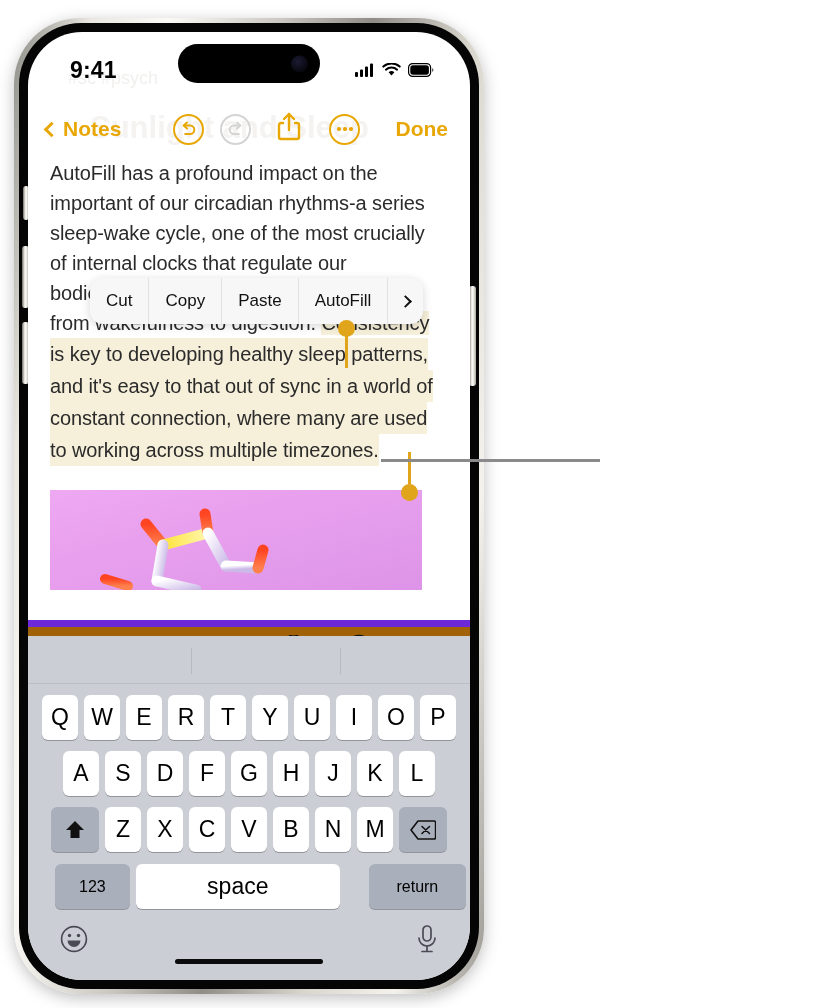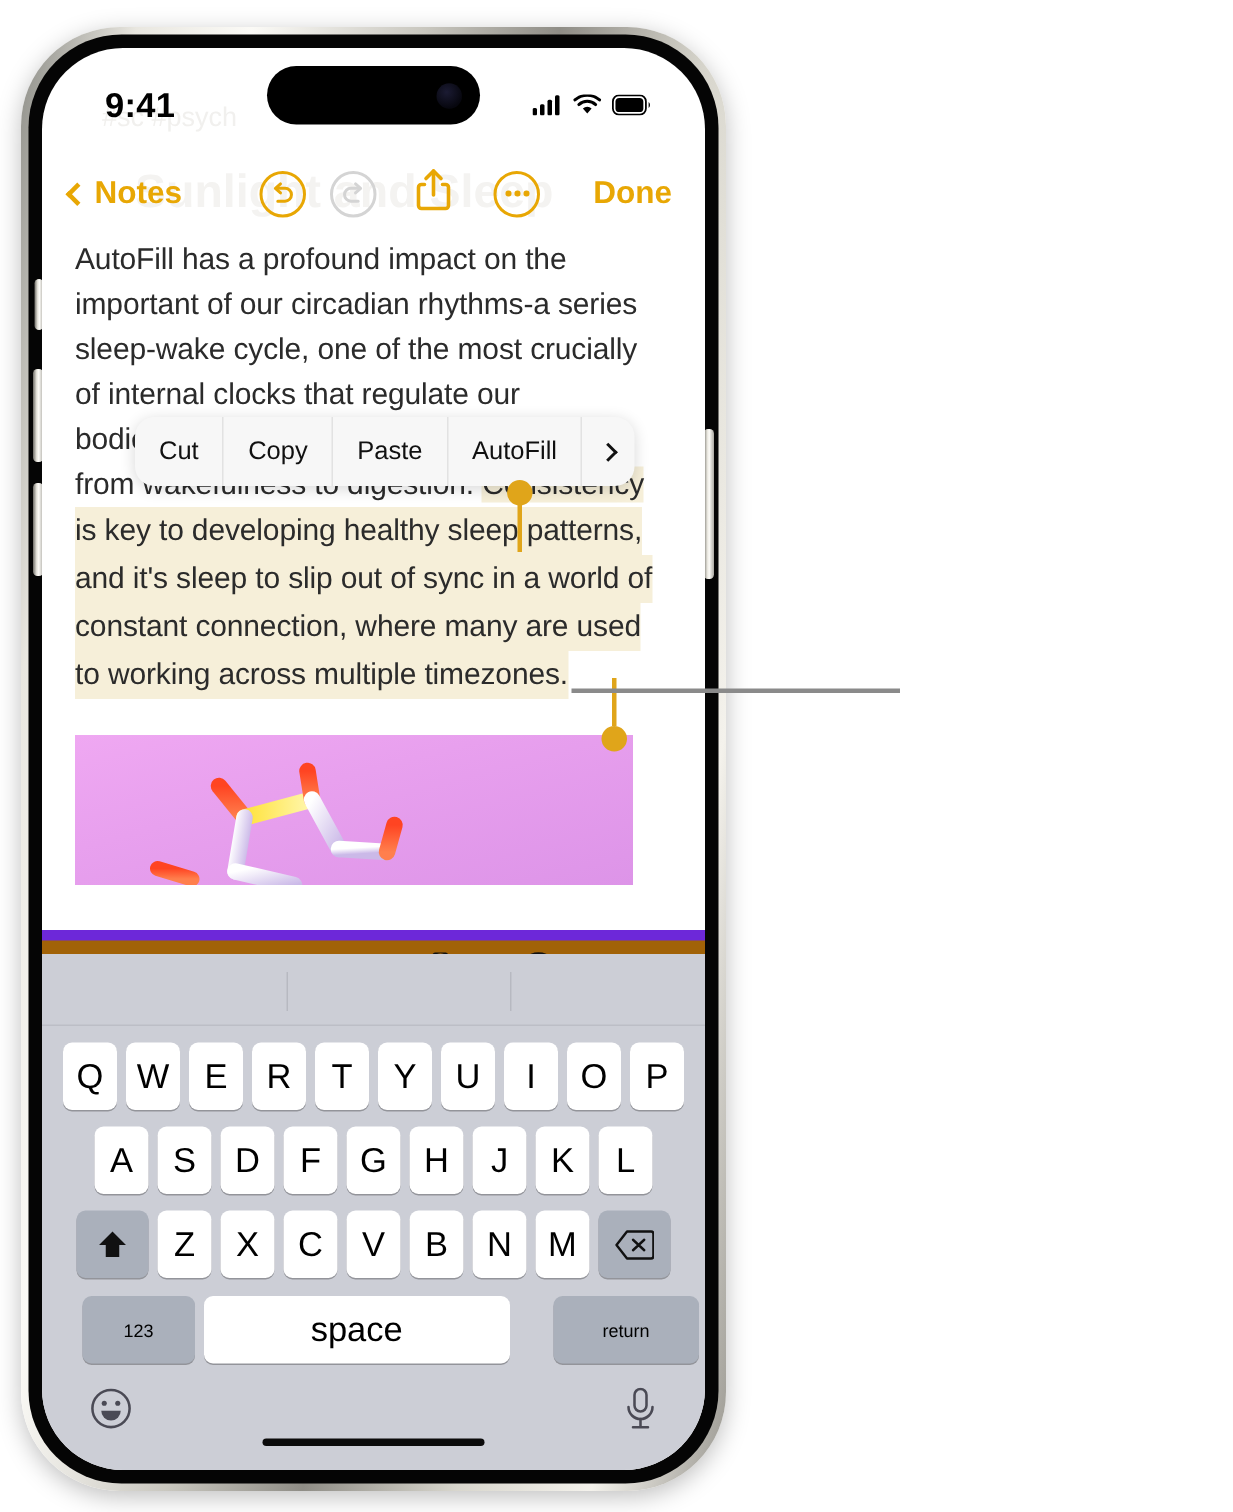--- a/index.html
+++ b/index.html
@@ -204,21 +204,21 @@
     background: #ffffff; border-radius: 6px;
     height: 45px; width: 36px;
     display: flex; align-items: center; justify-content: center;
     font-size: 23px; color: #000;
     box-shadow: 0 1px 0 rgba(0,0,0,.28);
   }
   #kb-row2 { padding: 0 22px; }
   #kb-row3 { padding: 0 4px; gap: 6px; }
   .key.wide { width: 48px; background: #aab0bb; }
   .key.spacebar { width: 218px; }
-  .key.fn { width: 80px; background: #aab0bb; font-size: 12px; margin-left: 23px; }
+  .key.fn { width: 80px; background: #aab0bb; font-size: 16px; margin-left: 23px; }
   .key.fn.ret { width: 104px; }
   #kb-row4 { margin-top: 12px; }
 
   #kb-bottom {
     position: relative; flex: 1;
     display: flex; align-items: flex-start; justify-content: space-between;
     padding: 16px 32px 0 32px;
   }
   #home-indicator {
     position: absolute; left: 50%; transform: translateX(-50%);
@@ -315,21 +315,21 @@
         </div>
 
         <div id="note-body">
           <div class="note-line">AutoFill has a profound impact on the</div>
           <div class="note-line">important of our circadian rhythms-a series</div>
           <div class="note-line">sleep-wake cycle, one of the most crucially</div>
           <div class="note-line" id="line-of">of internal clocks that regulate our</div>
           <div class="note-line">bodies' functions to optimize everything</div>
           <div class="note-line hl-part"><span>from wakefulness to digestion. </span><span class="sel">Consistency</span></div>
           <div class="note-line hl">is key to developing healthy sleep patterns,</div>
-          <div class="note-line hl">and it's sleep to slip out of sync in a world of</div>
+          <div class="note-line hl">and it's easy to that out of sync in a world of</div>
           <div class="note-line hl">constant connection, where many are used</div>
           <div class="note-line hl">to working across multiple timezones.</div>
         </div>
 
         <div id="note-image">
           <svg width="372" height="100" viewBox="0 0 372 100">
             <defs>
               <linearGradient id="bondw" x1="0" y1="0" x2="1" y2="1">
                 <stop offset="0%" stop-color="#ffffff"></stop>
                   <stop offset="100%" stop-color="#cbb9e8"></stop>

